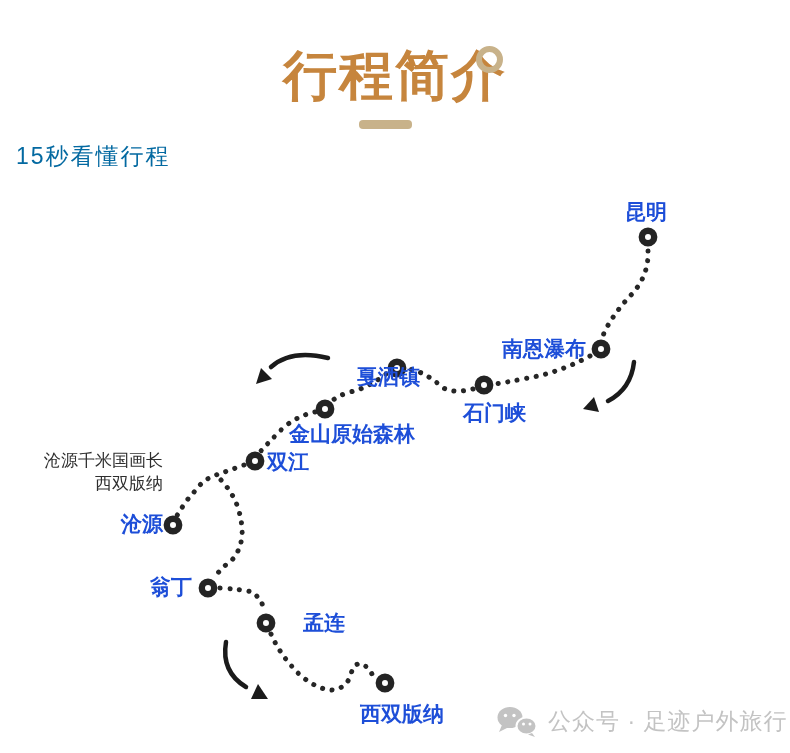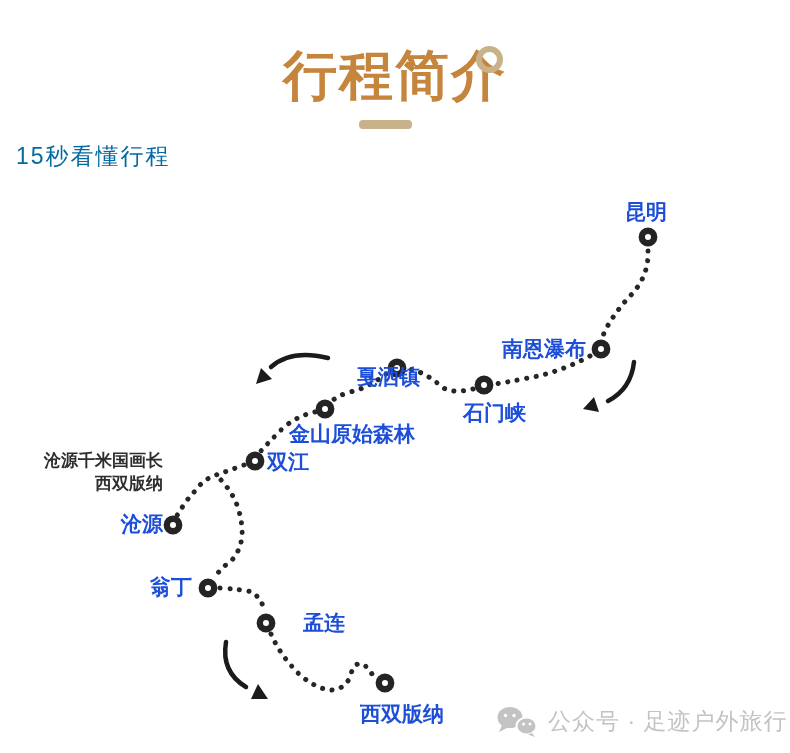--- a/index.html
+++ b/index.html
@@ -48,21 +48,21 @@
   .lbl-jiasa{left:357px;top:332px;margin-top:34px;}
   .lbl-jinshan{left:289px;top:423px;}
   .lbl-shuangjiang{left:267px;top:451px;}
   .lbl-cangyuan{right:627px;top:513px;}
   .lbl-wengding{left:150px;top:576px;}
   .lbl-menglian{left:303px;top:612px;}
   .lbl-xishuangbanna{left:360px;top:703px;}
   .highlights{
     position:absolute;right:627px;top:449px;
     text-align:right;
-    font-size:17px;line-height:23px;font-weight:700;
+    font-size:17px;line-height:23px;font-weight:400;
     color:#2E2E2E;white-space:nowrap;
   }
   
   .watermark{
     position:absolute;left:496px;top:706px;
     display:flex;align-items:center;gap:10px;
   }
   .watermark-text{
     font-size:23px;letter-spacing:1px;
     color:#C3C3C3;white-space:nowrap;

